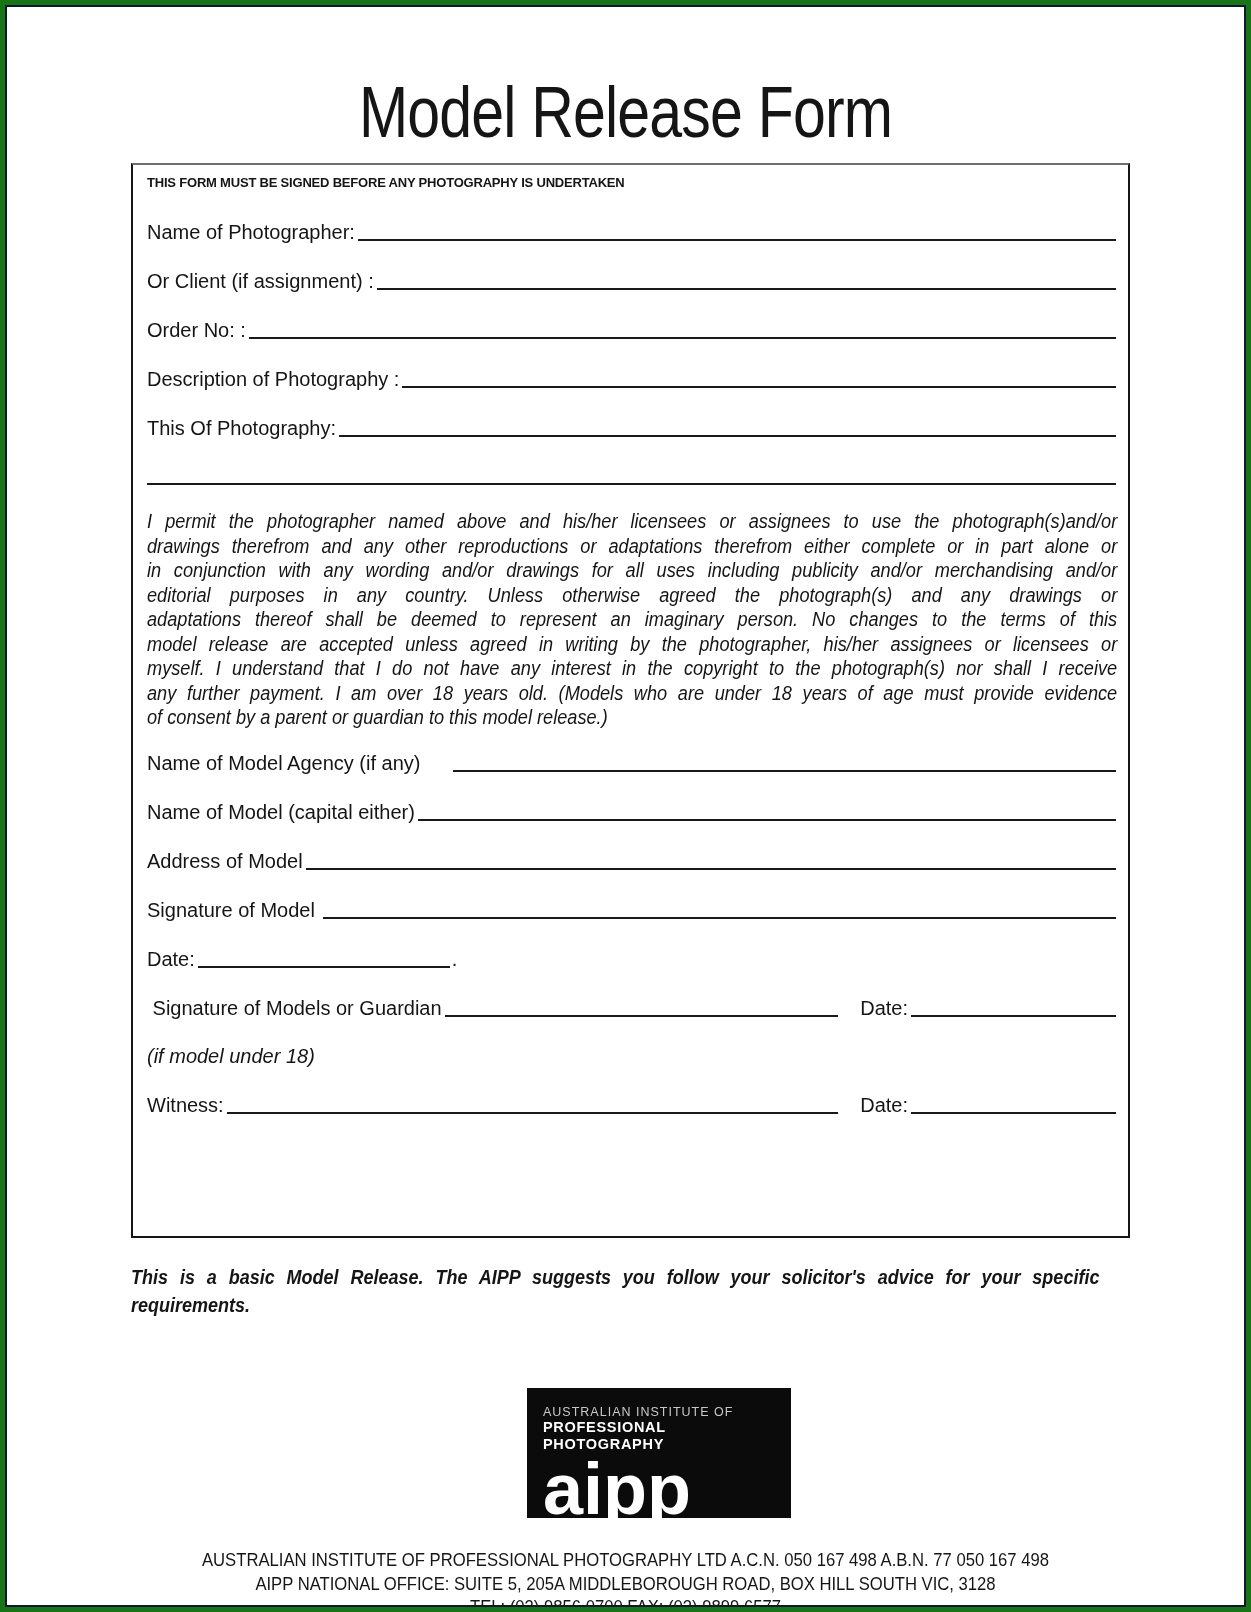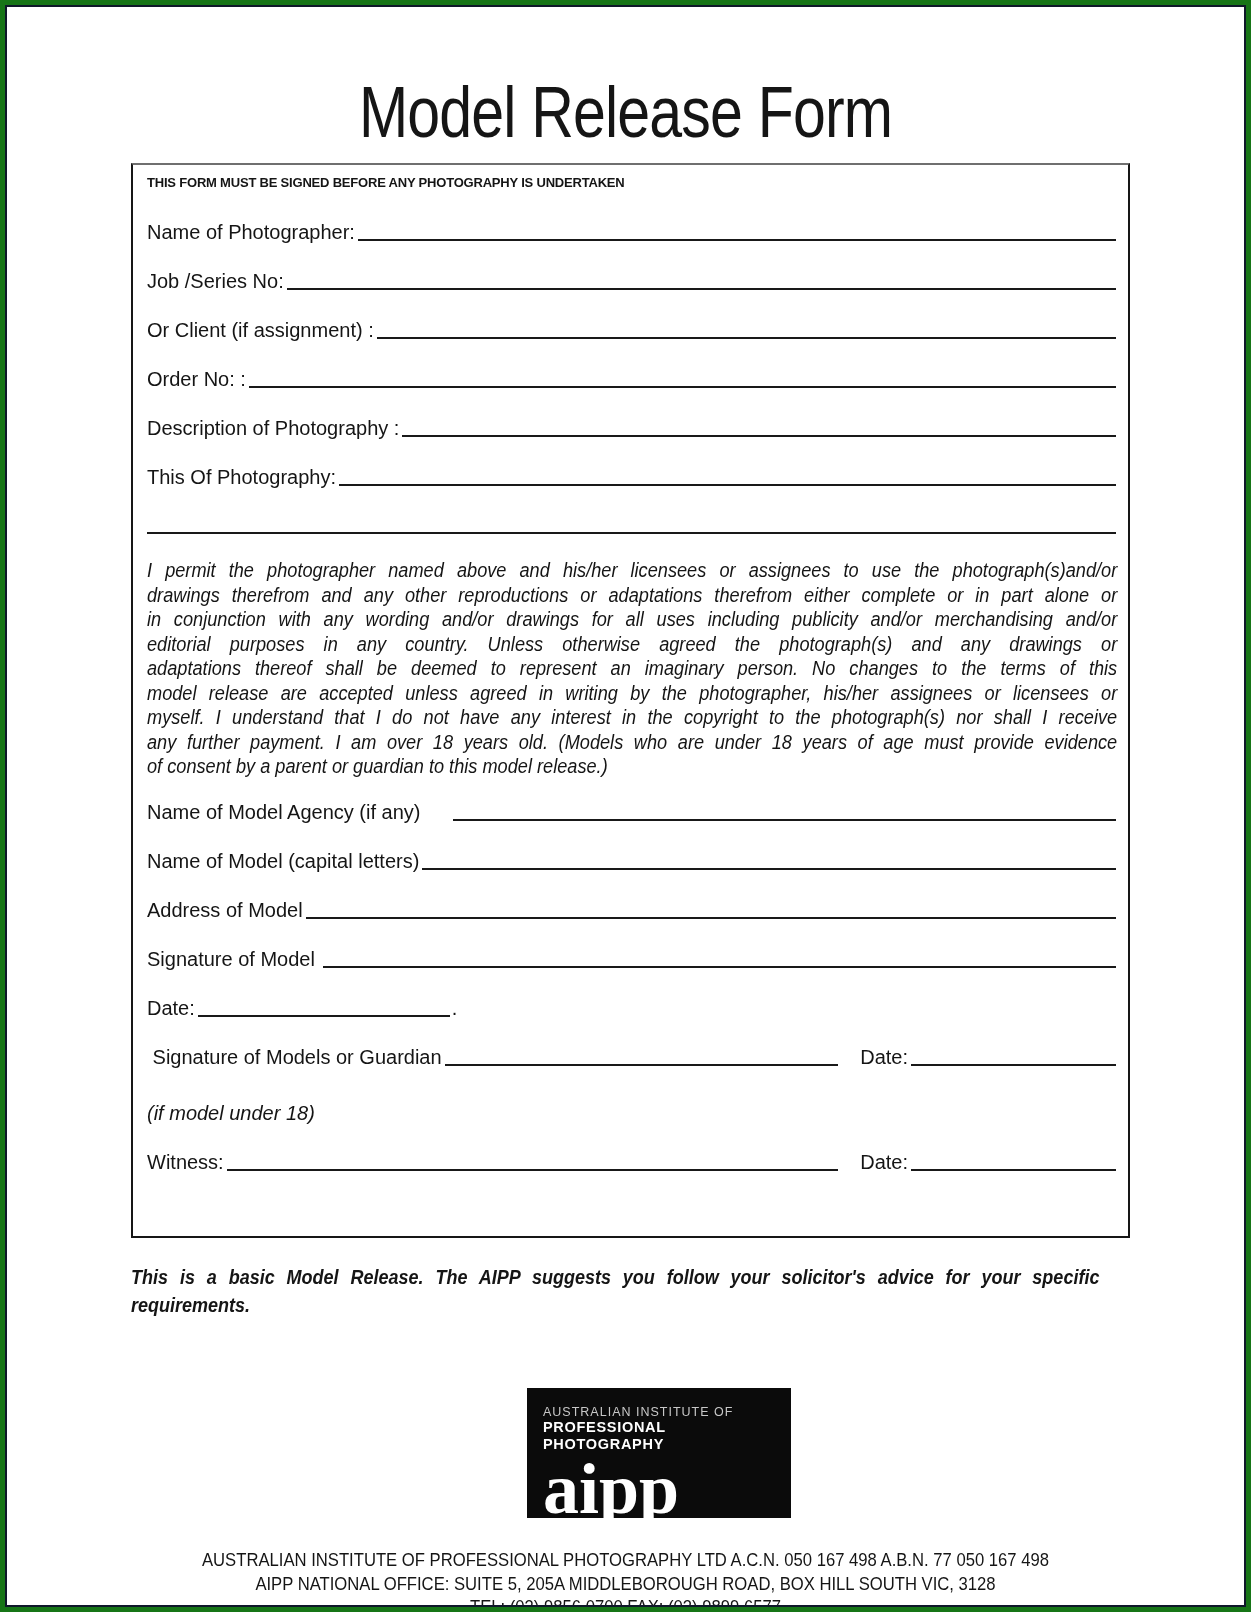--- a/index.html
+++ b/index.html
@@ -50,21 +50,21 @@
     transform:scaleX(0.90); transform-origin:left top;
     font-weight:bold; font-style:italic; font-size:20px; line-height:28px;
   }
   .logo {
     position:absolute; left:520px; top:1381px; width:264px; height:130px;
     box-sizing:border-box; background:#0b0b0b; padding:17px 0 15px 16px;
   }
   .logo-line1 { color:#c8c8c8; font-size:12.5px; letter-spacing:1px; line-height:14px; }
   .logo-line2 { color:#ffffff; font-weight:bold; font-size:14.5px; letter-spacing:0.7px; line-height:17px; }
   .logo-word  {
-    color:#ffffff; font-family:Liberation Serif, serif; font-weight:bold;
+    color:#ffffff; font-family:Liberation Sans, sans-serif; font-weight:bold;
     font-size:72px; line-height:70px; margin-top:1px;
   }
   .address {
     position:absolute; left:0; top:1541px; width:100%;
     text-align:center; font-size:18.5px; line-height:23.5px;
     transform:scaleX(0.90); transform-origin:center top;
   }
 </style>
 </head>
 <body>
@@ -72,24 +72,20 @@
 <div class="page">
   <div class="page-inner">
 
     <h1 class="title">Model Release Form</h1>
 
     <div class="form-box">
       <div class="box-heading">THIS FORM MUST BE SIGNED BEFORE ANY PHOTOGRAPHY IS UNDERTAKEN</div>
 
       <div class="row">
         <span class="lbl">Name of Photographer:</span>
-        <span class="fill"></span>
-      </div>
-      <div class="row">
-        <span class="lbl">Job /Series No:</span>
         <span class="fill"></span>
       </div>
       <div class="row">
         <span class="lbl">Or Client (if assignment) :</span>
         <span class="fill"></span>
       </div>
       <div class="row">
         <span class="lbl">Order No: :</span>
         <span class="fill"></span>
       </div>
@@ -114,21 +110,21 @@
         <div class="jline">myself. I understand that I do not have any interest in the copyright to the photograph(s) nor shall I receive</div>
         <div class="jline">any further payment. I am over 18 years old. (Models who are under 18 years of age must provide evidence</div>
         <div class="jline last">of consent by a parent or guardian to this model release.)</div>
       </div>
 
       <div class="row" style="margin-top:20px;gap:24px;">
         <span class="lbl">Name of Model Agency (if any) </span>
         <span class="fill"></span>
       </div>
       <div class="row">
-        <span class="lbl">Name of Model (capital letters)</span>
+        <span class="lbl">Name of Model (capital either)</span>
         <span class="fill"></span>
       </div>
       <div class="row">
         <span class="lbl">Address of Model</span>
         <span class="fill"></span>
       </div>
       <div class="row">
         <span class="lbl">Signature of Model </span>
         <span class="fill"></span>
       </div>
@@ -141,21 +137,21 @@
       </div>
 
       <div class="row">
         <span class="lbl"> Signature of Models or Guardian</span>
         <span class="fill mid"></span>
         <span class="gap"></span>
         <span class="lbl">Date:</span>
         <span class="fill date2"></span>
       </div>
 
-      <div class="row under18" style="margin-top:30px;">
+      <div class="row under18" style="margin-top:22px;">
         <span class="lbl">(if model under 18)</span>
       </div>
 
       <div class="row">
         <span class="lbl">Witness:</span>
         <span class="fill mid"></span>
         <span class="gap"></span>
         <span class="lbl">Date:</span>
         <span class="fill date2"></span>
       </div>

